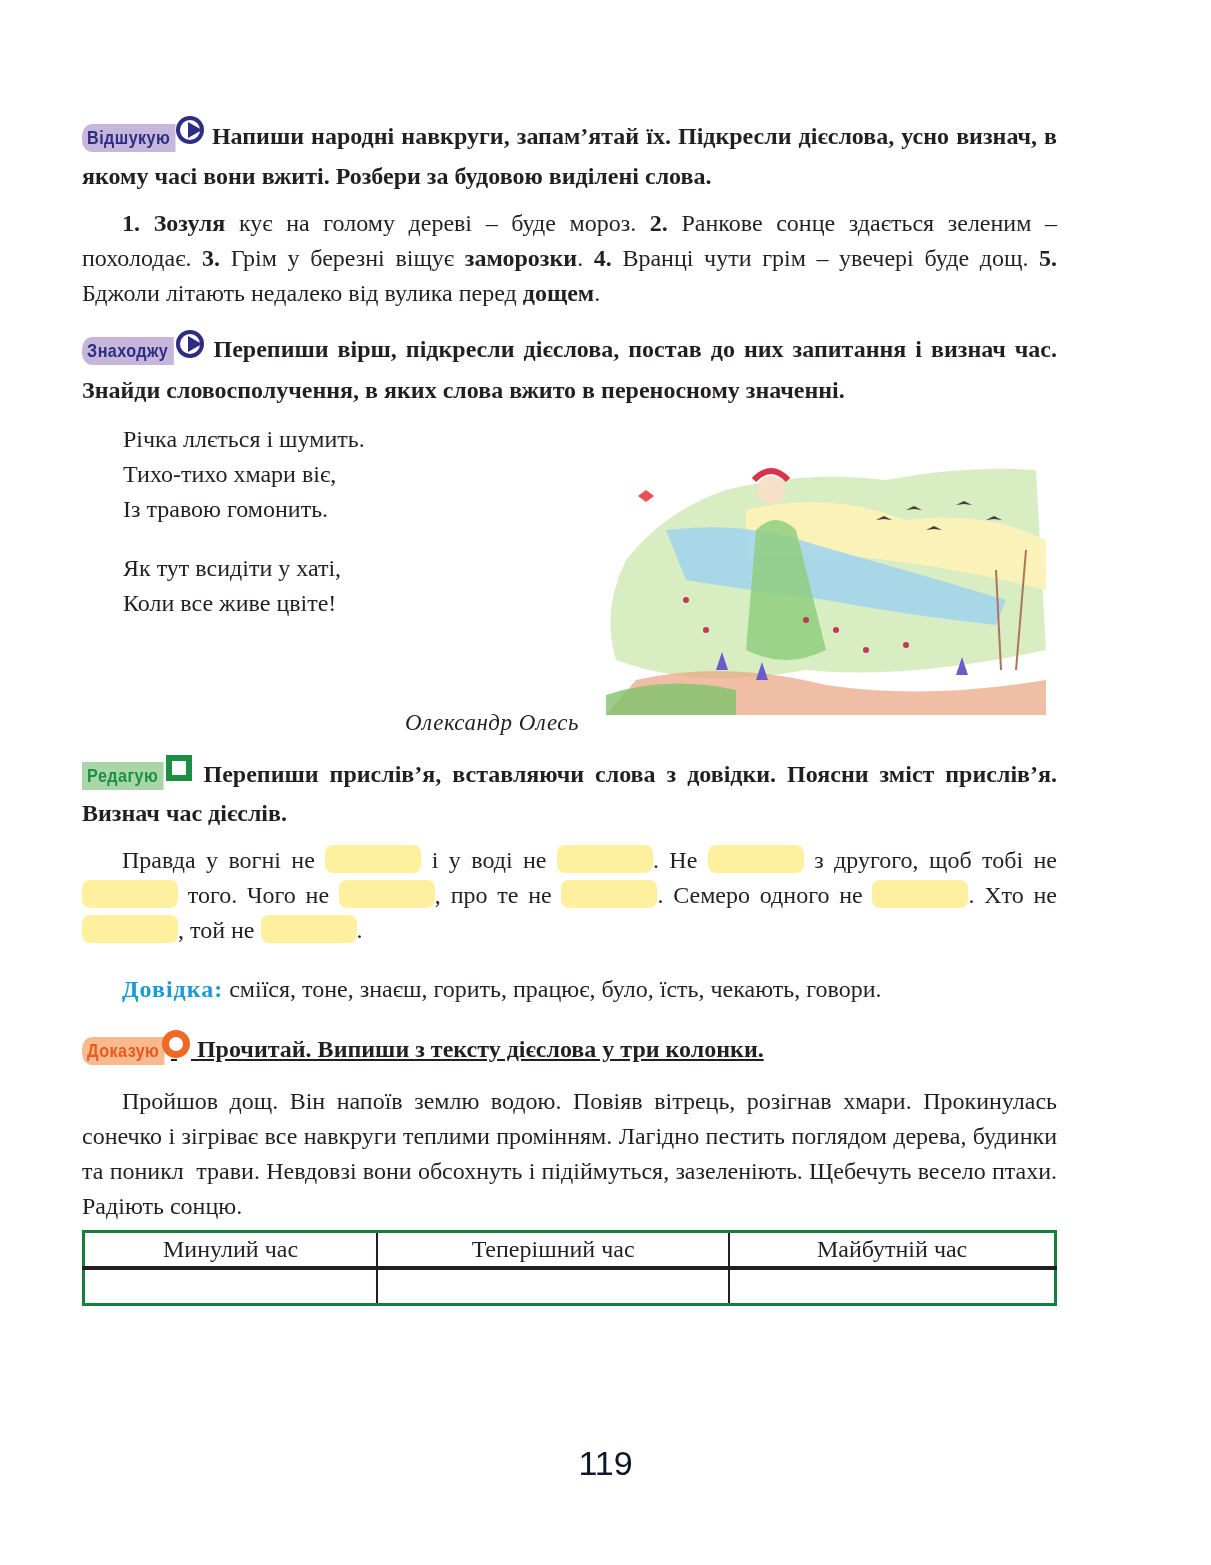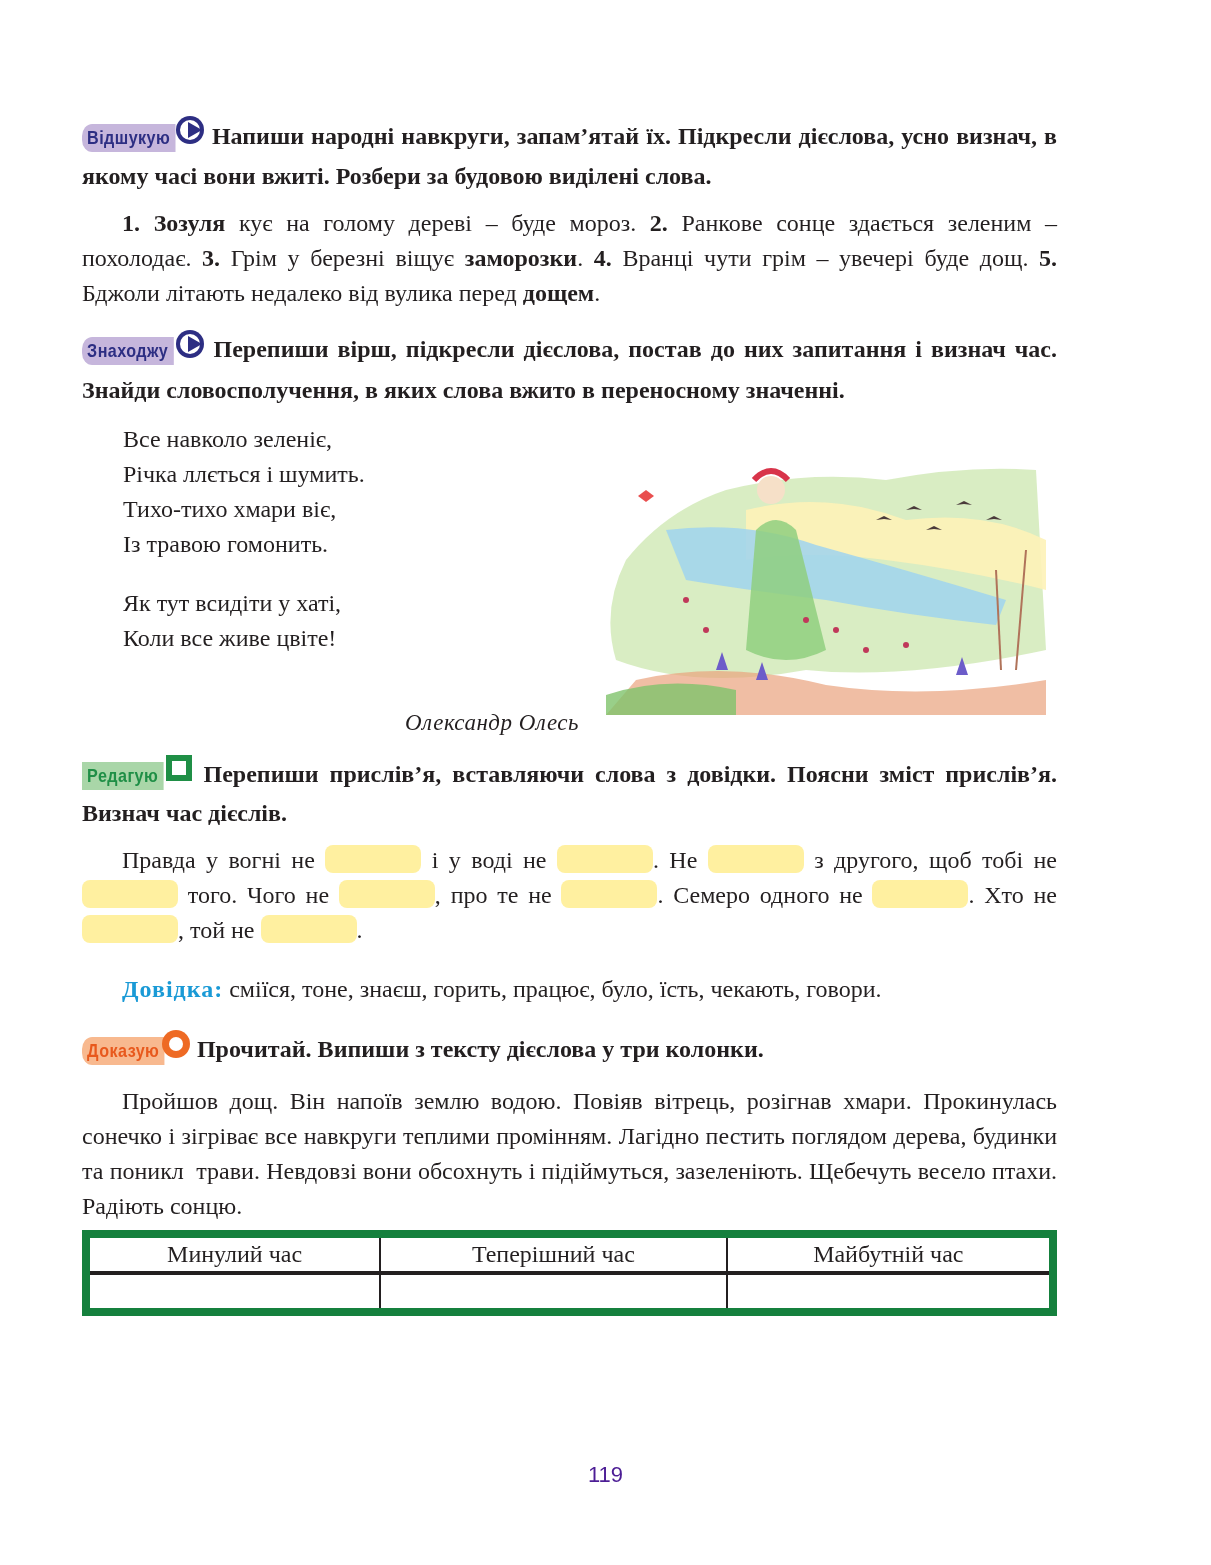--- a/index.html
+++ b/index.html
@@ -25,28 +25,28 @@
   .poem-lines { position:absolute; left:41px; top:0; font-size:24px; line-height:35px; }
   .stanza-gap { height:24px; }
   .author { position:absolute; left:276px; top:288px; font-style:italic; font-size:23px; letter-spacing:0.5px;margin-left:47px; }
   .illus { position:absolute; left:524px; top:28px; width:445px; height:265px; }
   .sec3-head { margin-top:4px; }
   .fill { font-size:24px; line-height:35px; text-align:justify; text-indent:40px; margin-top:12px; }
   .blank { display:inline-block; width:96px; height:28px; background:#fff0a0; border-radius:8px;
            vertical-align:middle; position:relative; top:-4px; }
   .hint { font-size:24px; line-height:35px; text-indent:40px; margin-top:7px; }
   .hint-label { color:#1a9ad6; font-weight:bold; letter-spacing:1px; }
-  .sec4-head { margin-top:22px; }
+  .sec4-head { margin-top:22px;text-decoration:underline; }
   .sec4-body { margin-top:12px; }
   table.tense { margin-top:6px; width:975px; border-collapse:collapse; font-size:24px; }
   table.tense td, table.tense th { border:2px solid #231f20; font-weight:normal; text-align:center; height:33px; padding:0; }
   table.tense th { border-bottom:4px solid #231f20; }
-  table.tense { border:8px solid #15803d; }
+  table.tense { border:3px solid #15803d; }
   .pagenum { position:absolute; left:0; width:1211px; top:1444px; text-align:center;
-             font-family:"Liberation Sans", sans-serif; font-size:22px; color:#4c1d95;margin-top:18px; }
+             font-family:"Liberation Sans", sans-serif; font-size:34px; color:#0f172a; }
 </style>
 </head>
 <body>
 
 <div class="page">
 
   <div class="task-head sec1-head">
     <span class="badge-wrap">
       <span class="badge purple">Відшукую</span>
     </span>
@@ -69,21 +69,20 @@
       <svg width="30" height="30" viewBox="0 0 30 30">
           <circle cx="15" cy="15" r="14" fill="#2d2e83"></circle>
           <circle cx="15" cy="15" r="10" fill="#fff"></circle>
           <path d="M13 7 L27 15 L13 23 Z" fill="#2d2e83"></path>
         </svg>
     </span>
     <span>Перепиши вірш, підкресли дієслова, постав до них запитання і визнач час. Знайди словосполучення, в яких слова вжито в переносному значенні.</span>
   </div>
   <div class="poem">
     <div class="poem-lines">
-      <div>Все навколо зеленіє,</div>
       <div>Річка ллється і шумить.</div>
       <div>Тихо-тихо хмари віє,</div>
       <div>Із травою гомонить.</div>
       <div class="stanza-gap"></div>
       <div>Як тут всидіти у хаті,</div>
       <div>Коли все живе цвіте!</div>
     </div>
     <div class="author">Олександр Олесь</div>
     <svg class="illus" viewBox="0 0 445 265">
       <defs>

